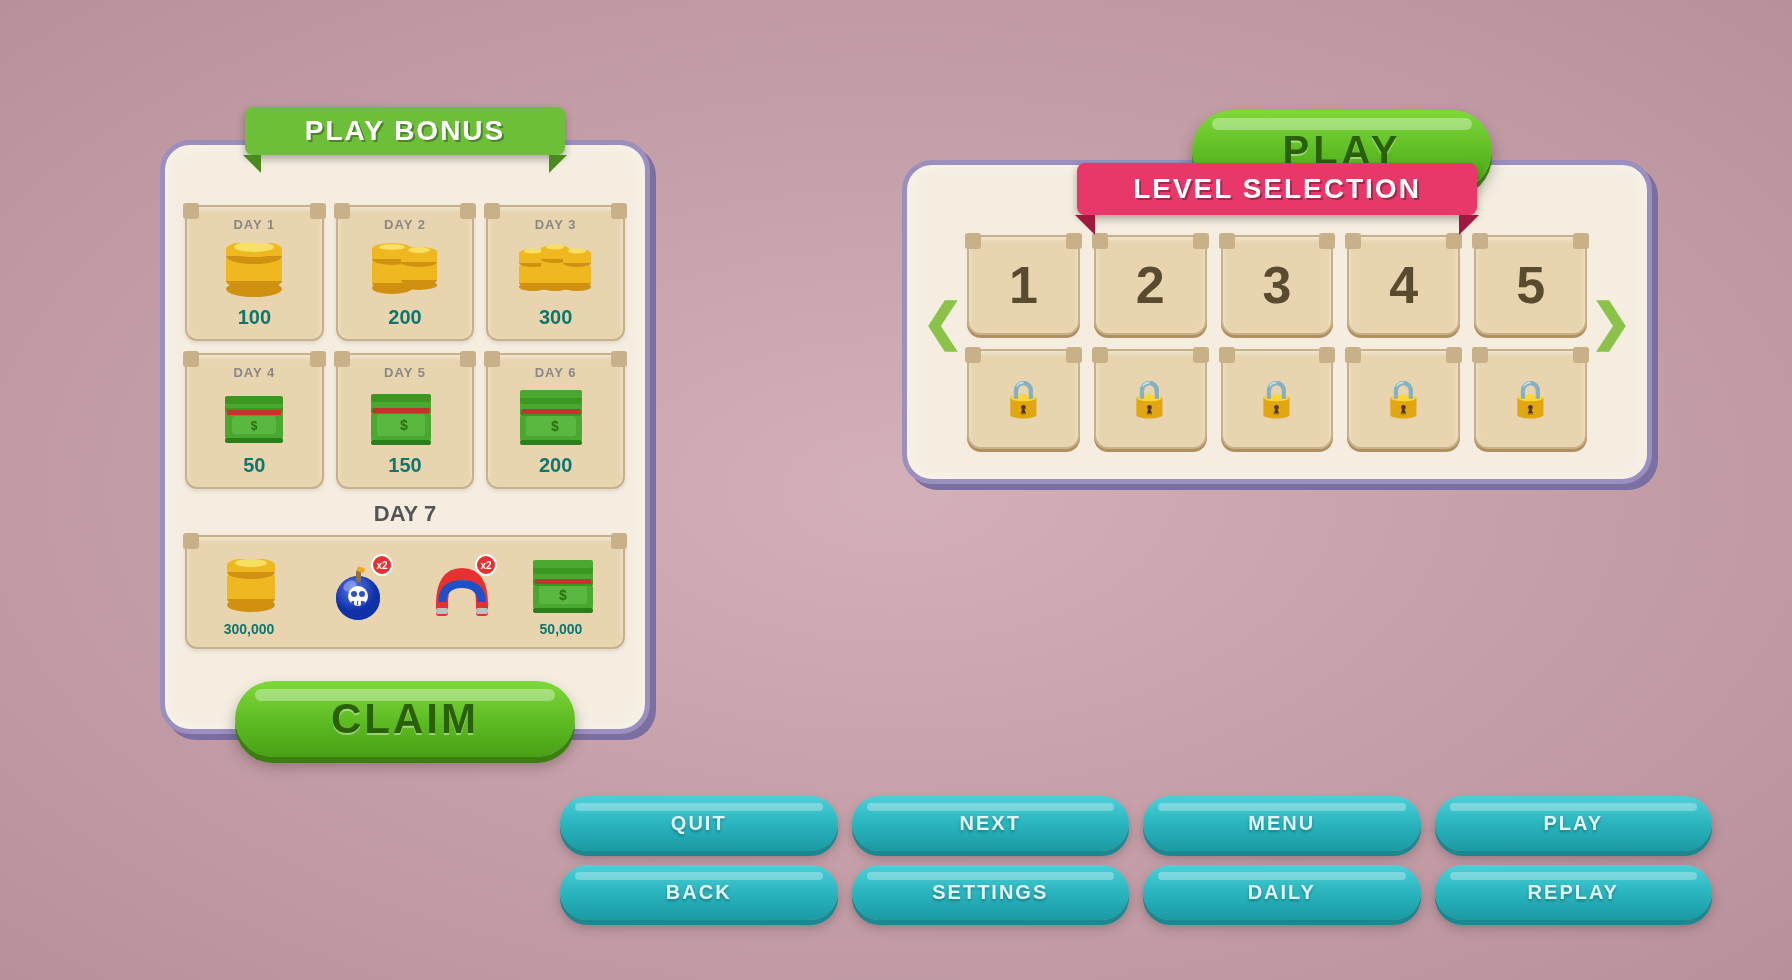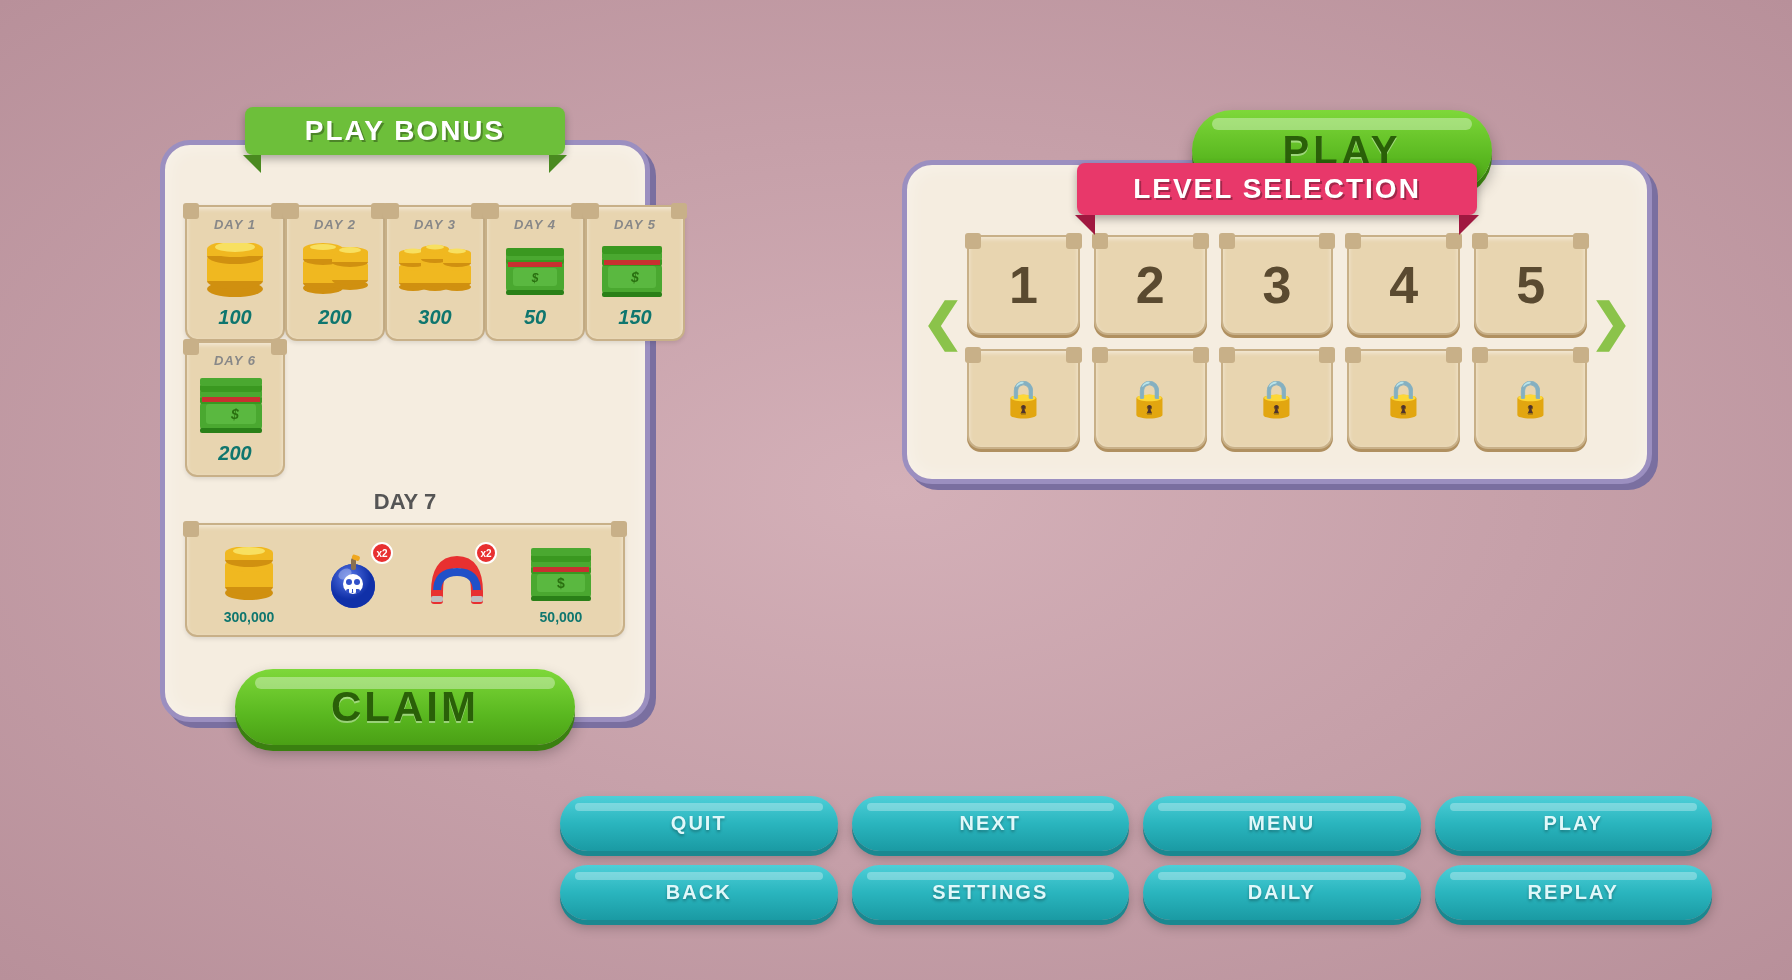--- a/index.html
+++ b/index.html
@@ -94,23 +94,23 @@
       color: white;
       font-size: 28px;
       font-weight: 900;
       letter-spacing: 2px;
       text-shadow: 2px 2px 0 rgba(0,0,0,0.3);
     }
 
     
     .days-grid {
       display: grid;
-      grid-template-columns: repeat(5, 1fr);
+      grid-template-columns: repeat(3, 1fr);
+      gap: 12px;
       margin-top: 30px;
-      font-style: italic;
     }
 
     .day-cell {
       background: #e8d5b0;
       border-radius: 12px;
       border: 2px solid #c8b088;
       padding: 10px 8px;
       text-align: center;
       position: relative;
       box-shadow: inset 0 2px 4px rgba(255,255,255,0.5), 0 2px 4px rgba(0,0,0,0.1);
@@ -180,21 +180,21 @@
       text-align: center;
     }
     .day7-item .day-value {
       font-size: 16px;
     }
     .day7-icon {
       width: 70px;
       height: 70px;
       display: flex;
       align-items: center;
-      justify-content: center;
+      justify-content: flex-end;
       position: relative;
     }
     .badge-x2 {
       position: absolute;
       top: -5px;
       right: -5px;
       background: #e83030;
       color: white;
       font-size: 10px;
       font-weight: 900;

